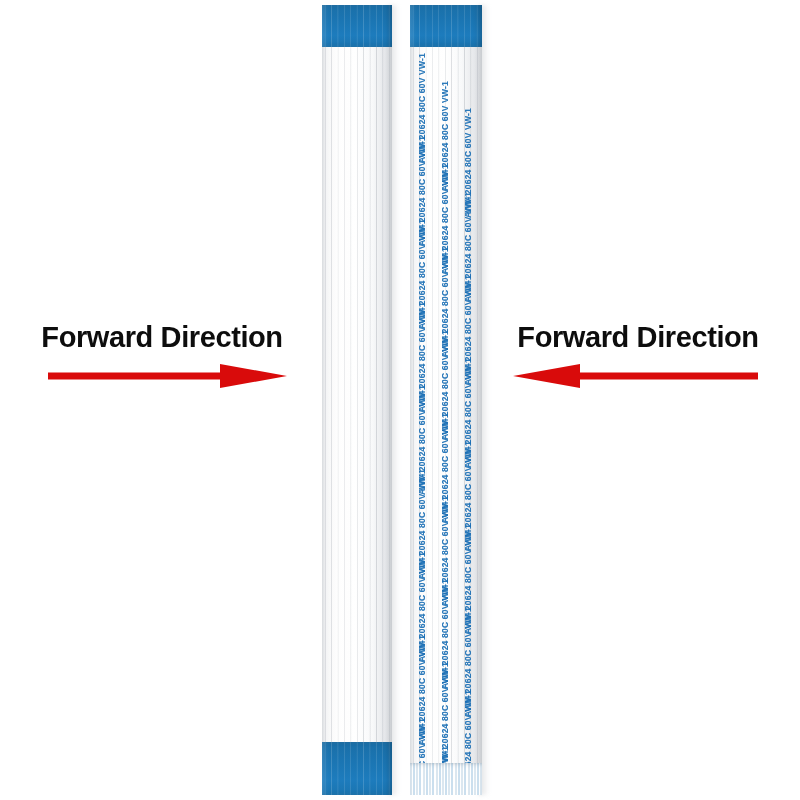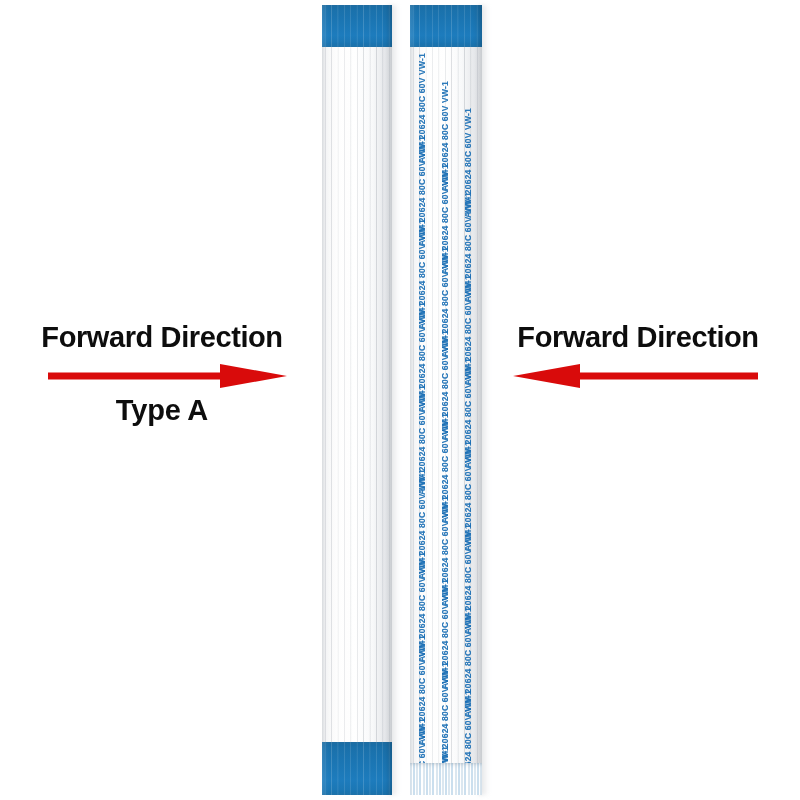--- a/index.html
+++ b/index.html
@@ -258,21 +258,20 @@
   <div class="label-block left">
     <div class="dir-title">Forward Direction</div>
 
     <div class="arrow-wrap">
       <svg class="arrow-svg" width="300" height="30" viewBox="0 0 300 30">
         <rect x="36" y="11.5" width="182" height="7" fill="#D90B0B"></rect>
         <polygon points="208,3 275,15 208,27" fill="#D90B0B"></polygon>
       </svg>
     </div>
 
-    <div class="type-title">Type A</div>
   </div>
 
   <div class="label-block right">
     <div class="dir-title">Forward Direction</div>
 
     <div class="arrow-wrap">
       <svg class="arrow-svg" width="300" height="30" viewBox="0 0 300 30">
         <rect x="80" y="11.5" width="190" height="7" fill="#D90B0B"></rect>
         <polygon points="92,3 25,15 92,27" fill="#D90B0B"></polygon>
       </svg>

